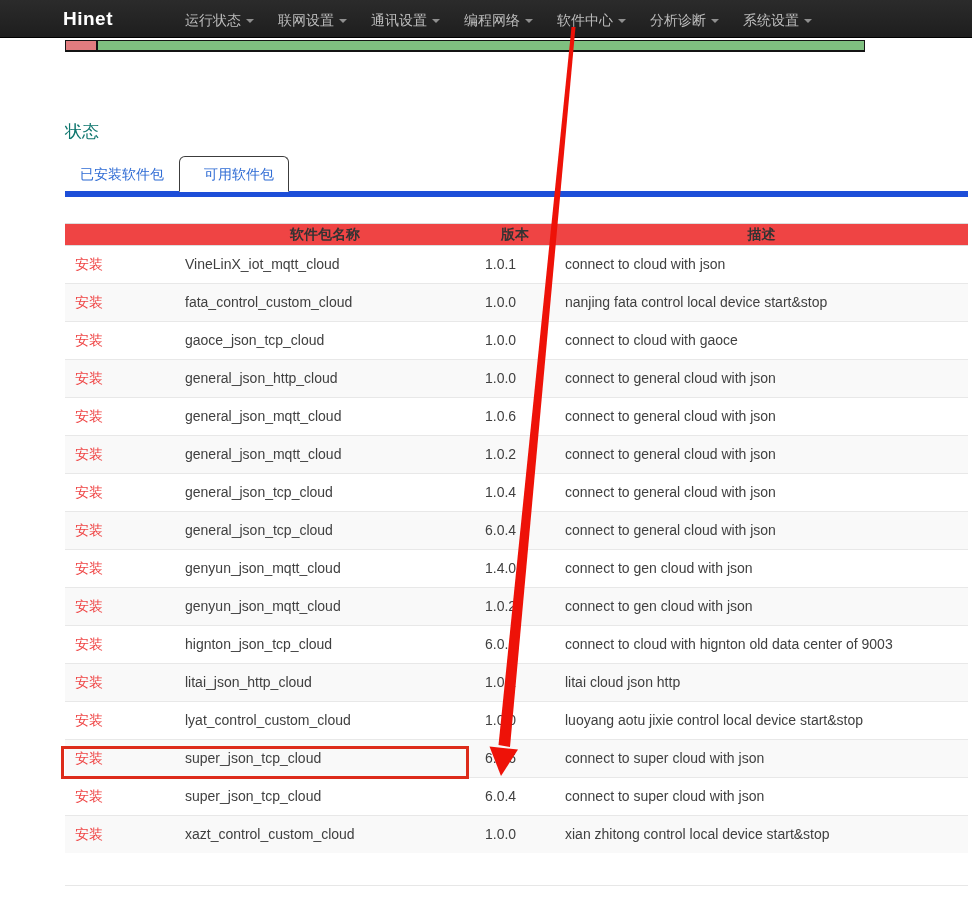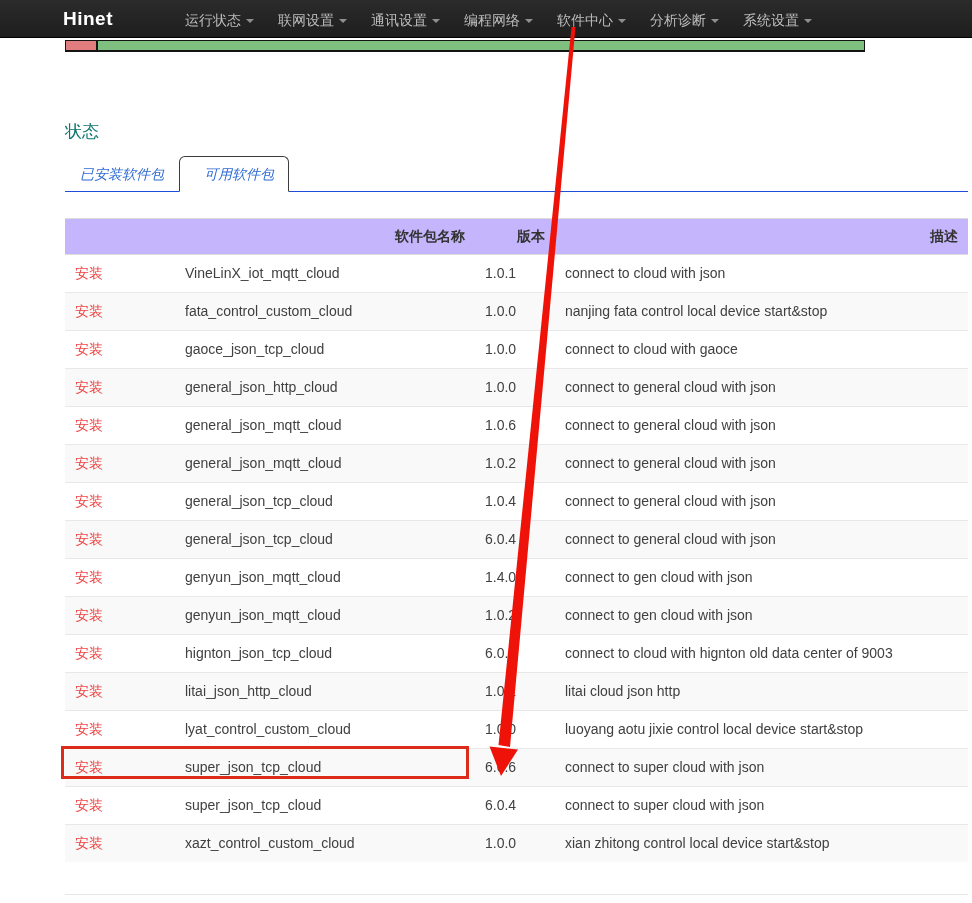--- a/index.html
+++ b/index.html
@@ -29,35 +29,35 @@
   
   .progressbar {
     margin:2px 0 0 65px; width:800px; height:12px; display:flex;
     border:1px solid #141414; border-bottom-width:2px; background:#7fc080;
   }
   .seg-red { width:4%; border-right:2px solid #141414; }
   .seg-green { flex:1; }
   
   .content { margin:0 4px 0 65px; }
   h2.page-title { font-size:17px; font-weight:normal; color:#0f766e; margin:66px 0 10px 0; line-height:28px; }
-  .tabs { display:flex; border-bottom:1px solid #1d4ed8;font-style:italic; }
+  .tabs { display:flex; border-bottom:6px solid #1d4ed8; }
   .tab {
     font-size:14px; line-height:20px; padding:7px 14px; color:#2e6bd4;
     cursor:pointer; margin-bottom:-1px; border:1px solid transparent;
   }
   .tab.active {
     background:#fff; border:1px solid #3c3c3c; border-bottom-color:#fff;
     border-radius:6px 6px 0 0;
     padding-left:24px;
   }
   
   table.pkg-table { width:100%; border-collapse:collapse; margin-top:26px; font-size:14px; }
   .pkg-table th {
-    background:#c4b5fd; text-align:right; font-weight:bold; color:#333;
-    padding:7px 10px; line-height:21px;
+    background:#ef4444; text-align:center; font-weight:bold; color:#333;
+    padding:0 10px; line-height:21px;
     border-top:1px solid #ddd; border-bottom:1px solid #ddd;
   }
   .pkg-table td { padding:8px 10px; line-height:21px; border-top:1px solid #e8e8e8; }
   .pkg-table tbody tr:first-child td { border-top:none; }
   .pkg-table tbody tr:nth-child(even) td { background:#f9f9f9; }
   .install-link { color:#ef4444; cursor:pointer; text-decoration:none; }
   .bottom-rule { border:none; border-top:1px solid #e7e7e7; margin:32px 0 0 0; }
   
   .overlay {
     position:absolute; left:0; top:0; width:972px; height:903px;

